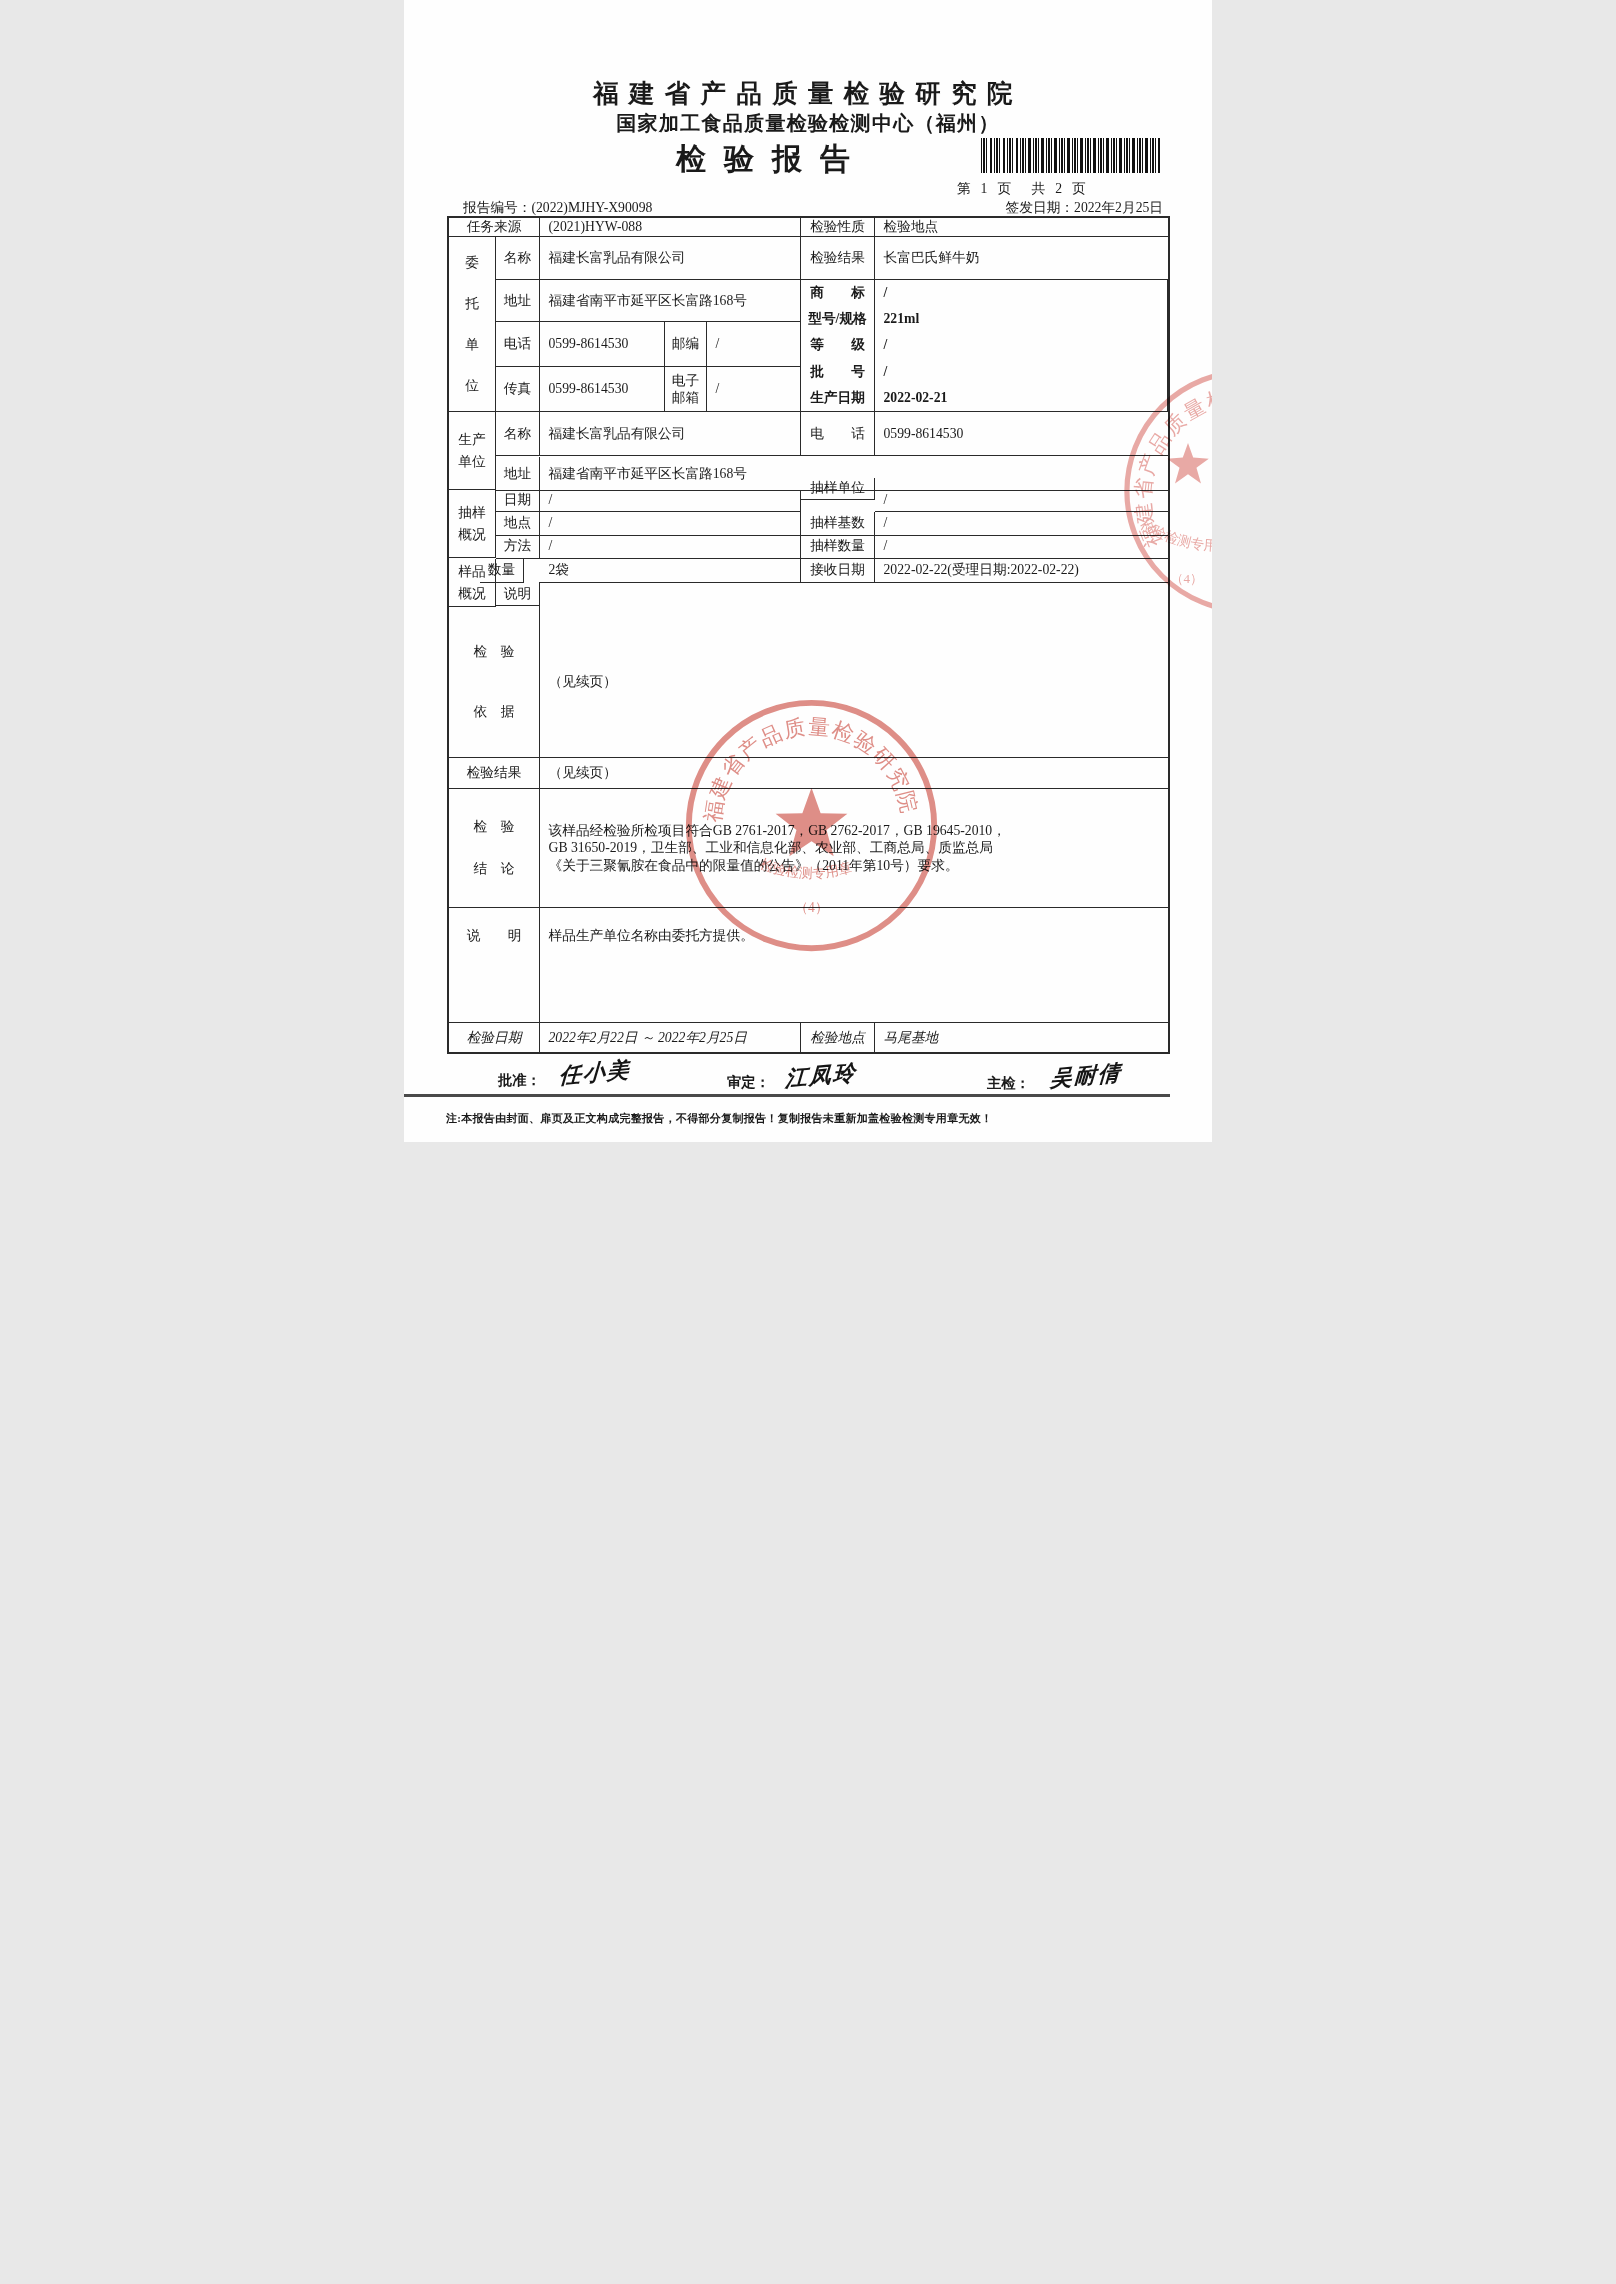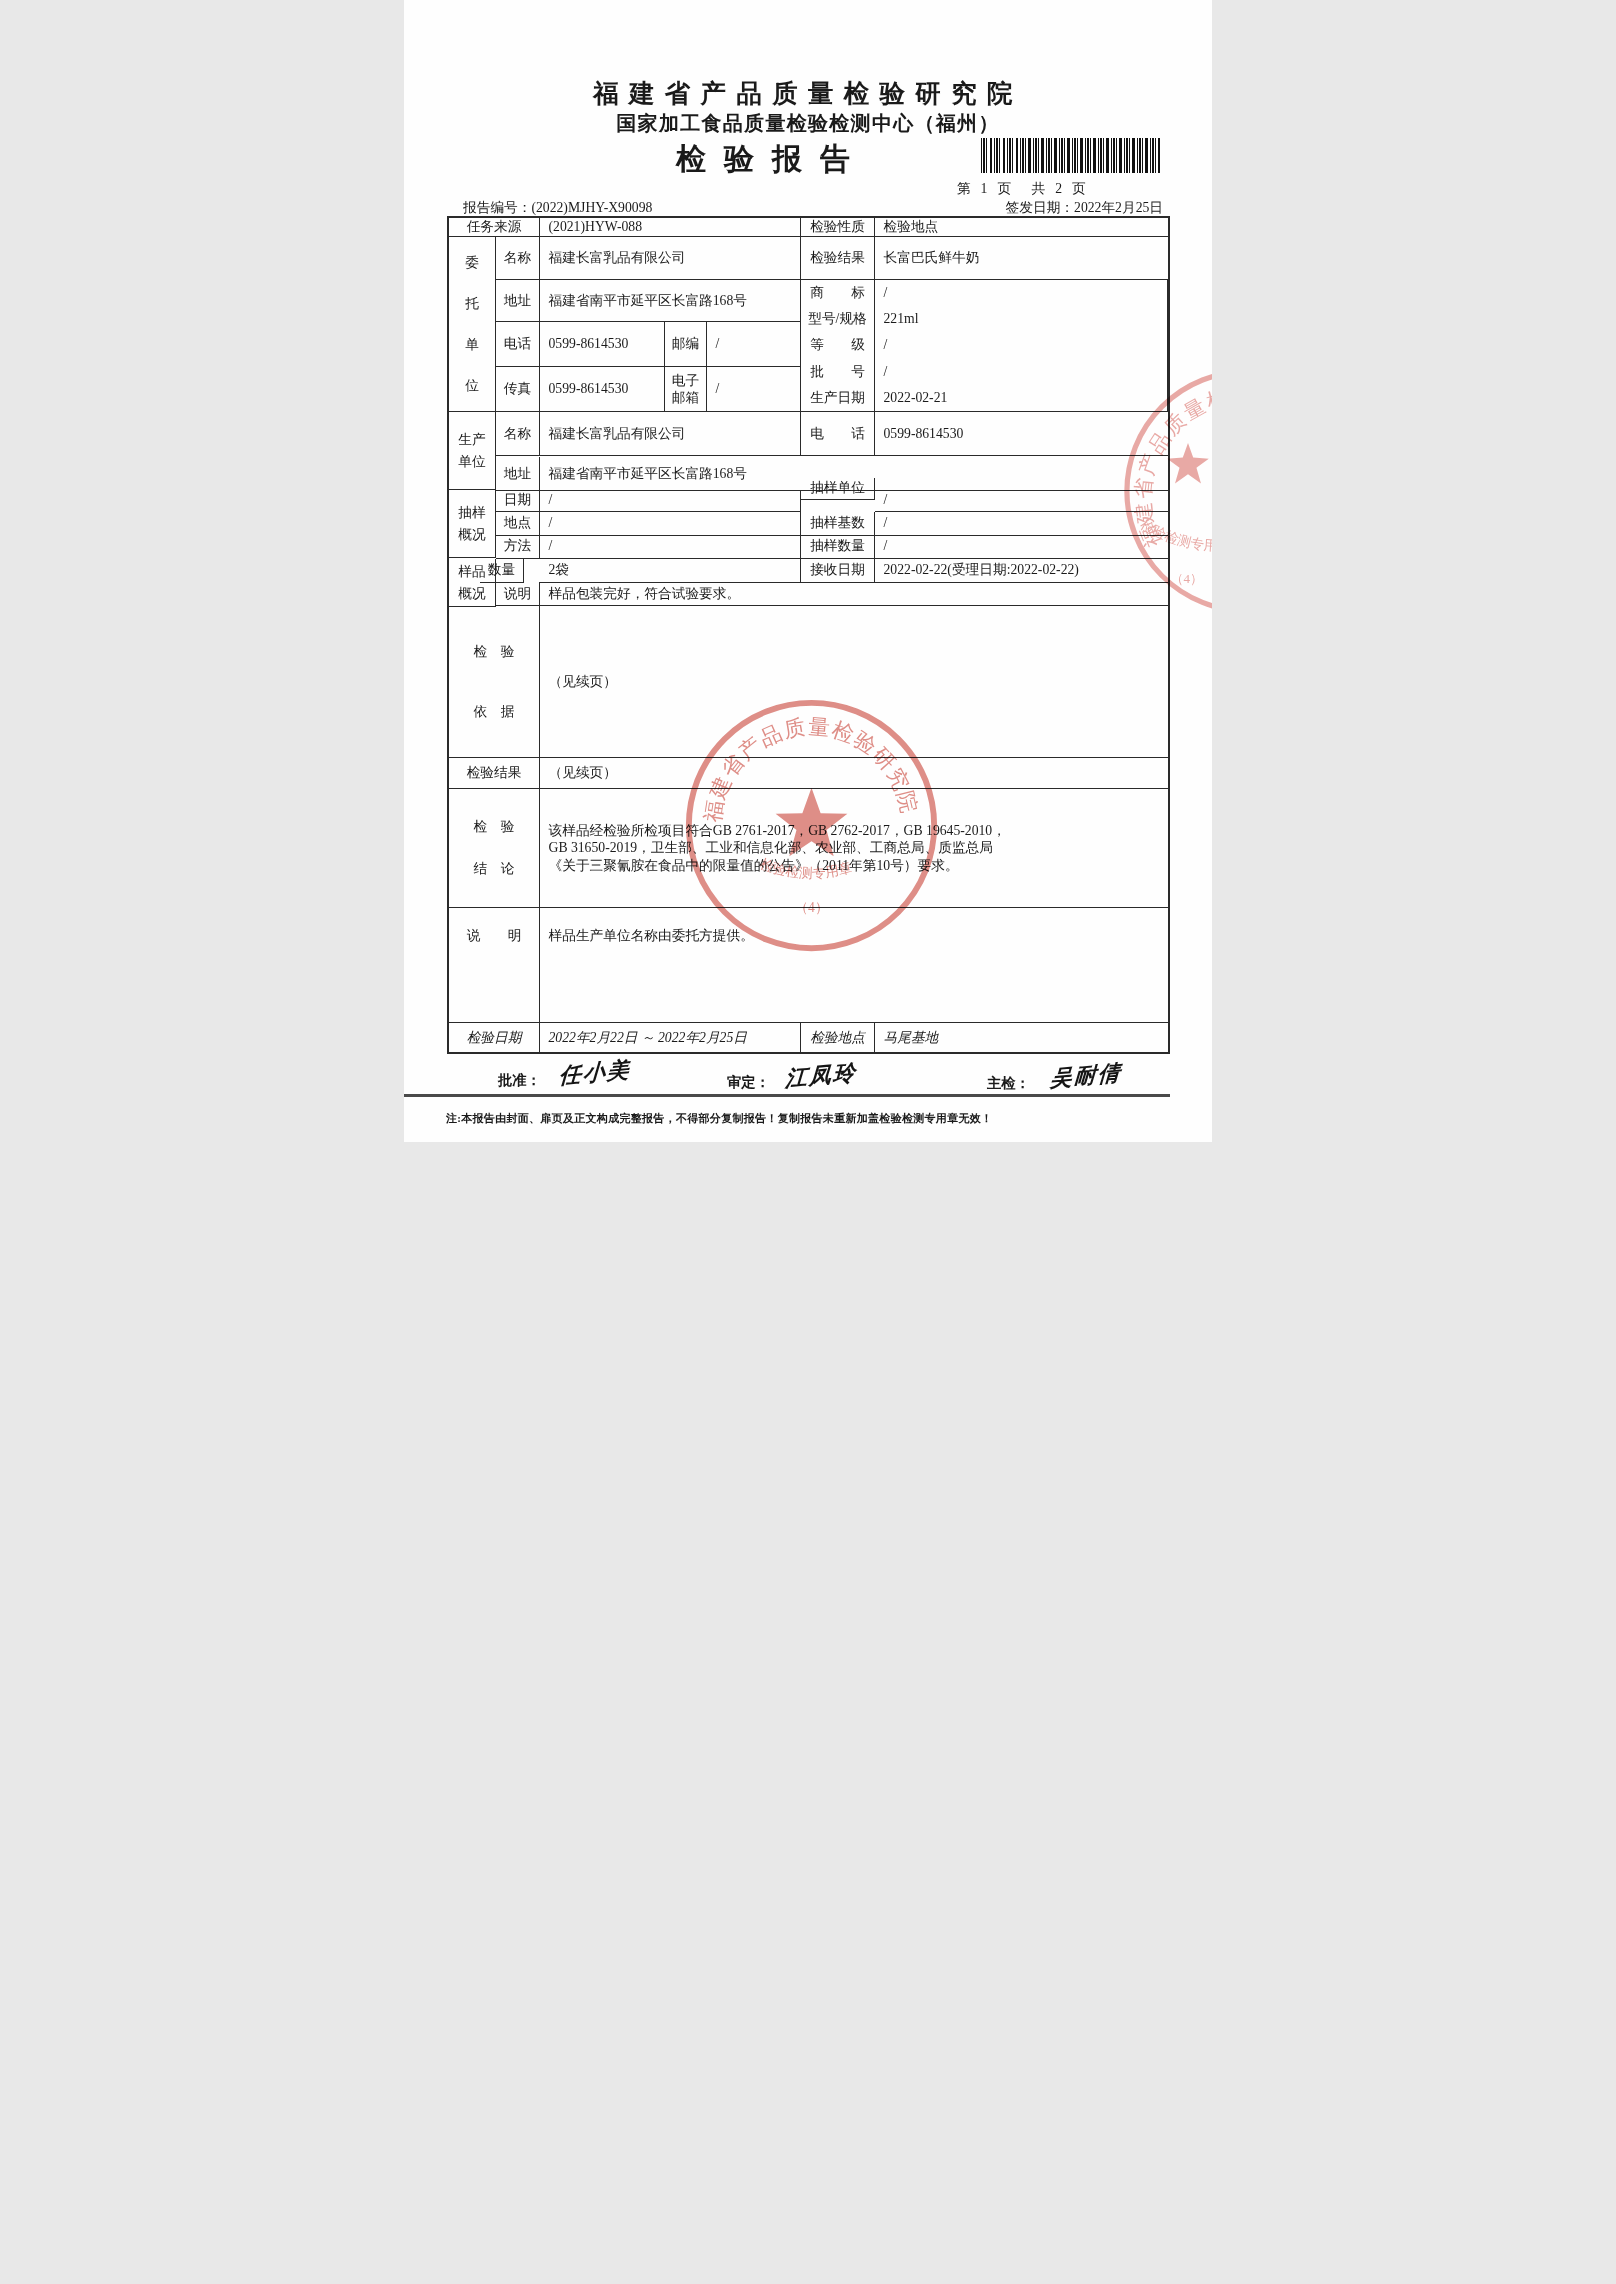--- a/index.html
+++ b/index.html
@@ -23,21 +23,21 @@
   .cell { position:absolute; box-sizing:border-box; border-right:1.3px solid #2a2a2a; border-bottom:1.3px solid #2a2a2a;
     font-size:13.7px; display:flex; align-items:center; overflow:hidden; }
   .lab { justify-content:center; text-align:center; }
   .val { justify-content:flex-start; padding-left:8.5px; }
   .noR { border-right:none; }
   .noB { border-bottom:none;font-style:italic; }
   .pre { white-space:pre-line; }
   .vgroup { line-height:41px; }
   .vgroup2 { line-height:21.5px; }
   .stack { position:absolute; box-sizing:border-box; display:flex; flex-direction:column; justify-content:space-around;
-    border-right:1.3px solid #2a2a2a; border-bottom:1.3px solid #2a2a2a; font-size:13.7px; }
+    border-right:1.3px solid #2a2a2a; border-bottom:1.3px solid #2a2a2a; font-size:13.7px;font-weight:bold; }
   .stack div { width:100%; }
   .stack.labels div { text-align:center; }
   .stack.values div { padding-left:8.5px; }
   .basis-lab { line-height:60px; }
   .concl-lab { line-height:42px; }
   .concl-val { line-height:17.6px; align-items:center; padding-right:13px; }
   .topalign { align-items:flex-start; padding-top:19.5px; }
   .sigrow { font-size:14.3px; font-weight:600; }
   .sig { font-size:22px; font-weight:700; font-style:italic; transform:rotate(-5deg) skewX(-8deg); letter-spacing:2px; color:#151515; }
   .divider { left:0; top:1094px; width:766px; height:2.6px; background:#4a4a4a; }
@@ -126,21 +126,20 @@
     <div class="cell lab" style="left:352px;top:317px;width:74px;height:23.5px">抽样数量</div>
     <div class="cell val noR" style="left:426px;top:317px;width:293px;height:23.5px">/</div>
 
     <div class="cell lab pre vgroup2" style="left:0;top:341px;width:47px;height:48px">样品
 概况</div>
     <div class="cell lab" style="left:31px;top:341px;width:44px;height:23.5px">数量</div>
     <div class="cell val" style="left:91px;top:341px;width:261px;height:23.5px">2袋</div>
     <div class="cell lab" style="left:352px;top:341px;width:74px;height:23.5px">接收日期</div>
     <div class="cell val noR" style="left:426px;top:341px;width:293px;height:23.5px">2022-02-22(受理日期:2022-02-22)</div>
     <div class="cell lab" style="left:47px;top:364px;width:44px;height:24px">说明</div>
-    <div class="cell val noR" style="left:91px;top:364px;width:628px;height:24px">样品包装完好，符合试验要求。</div>
 
     <div class="cell lab pre basis-lab" style="left:0;top:388px;width:91px;height:152px">检　验
 依　据</div>
     <div class="cell val noR" style="left:91px;top:388px;width:628px;height:152px">（见续页）</div>
 
     <div class="cell lab" style="left:0;top:540px;width:91px;height:31px">检验结果</div>
     <div class="cell val noR" style="left:91px;top:540px;width:628px;height:31px">（见续页）</div>
 
     <div class="cell lab pre concl-lab" style="left:0;top:571px;width:91px;height:119px">检　验
 结　论</div>

